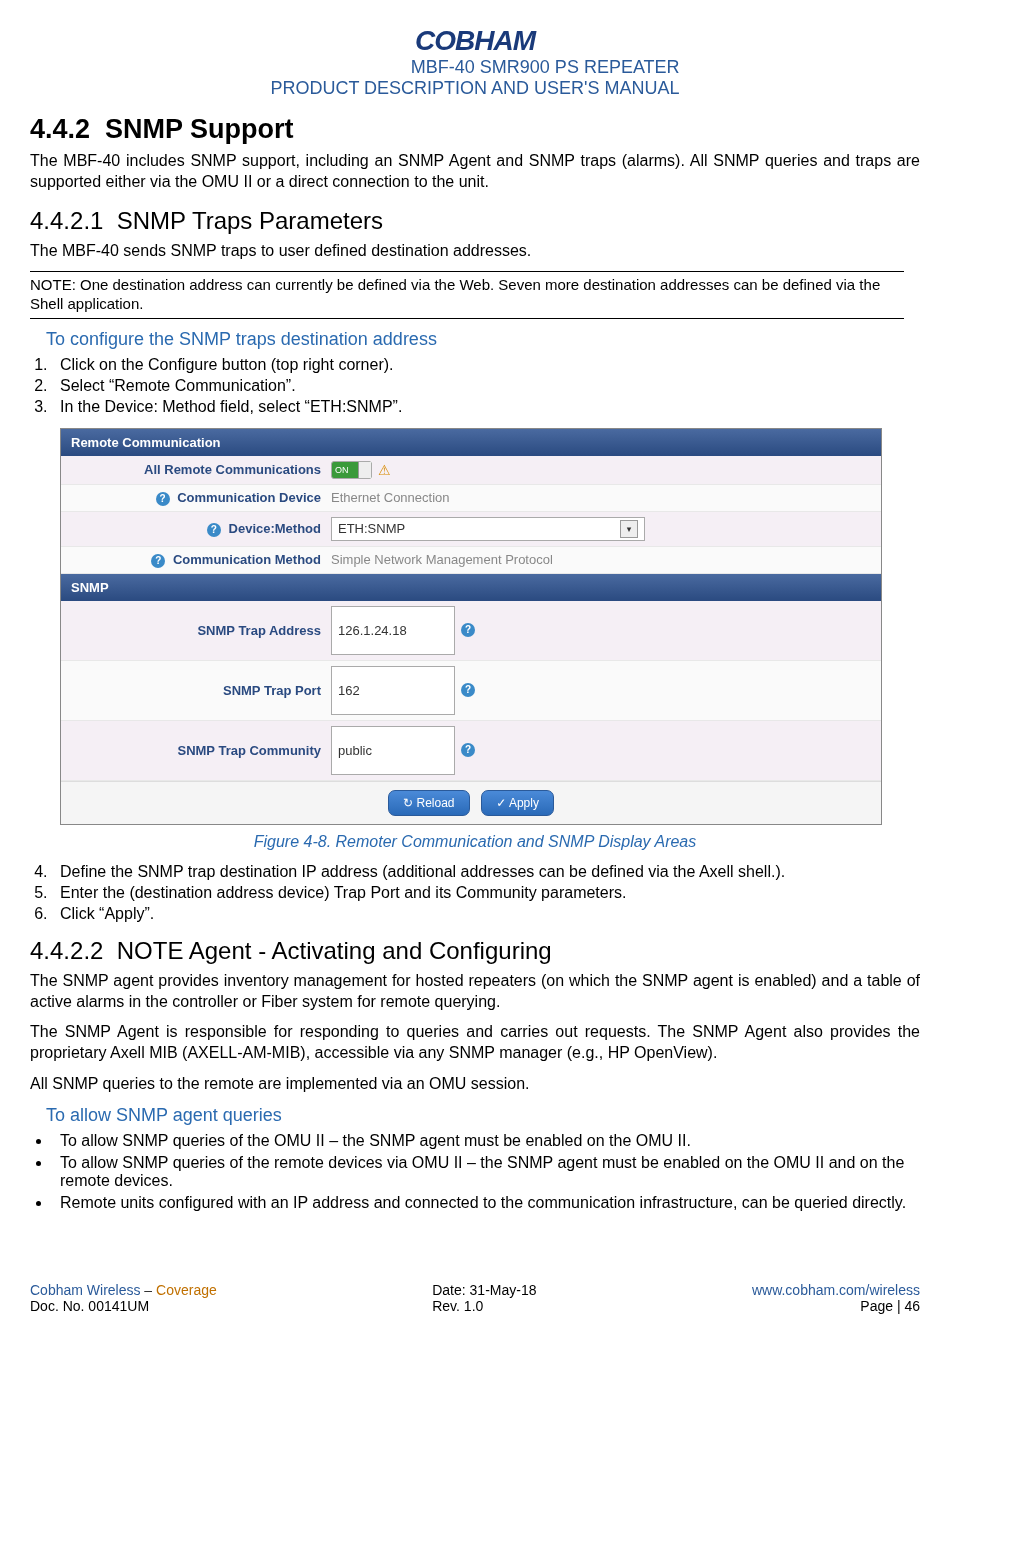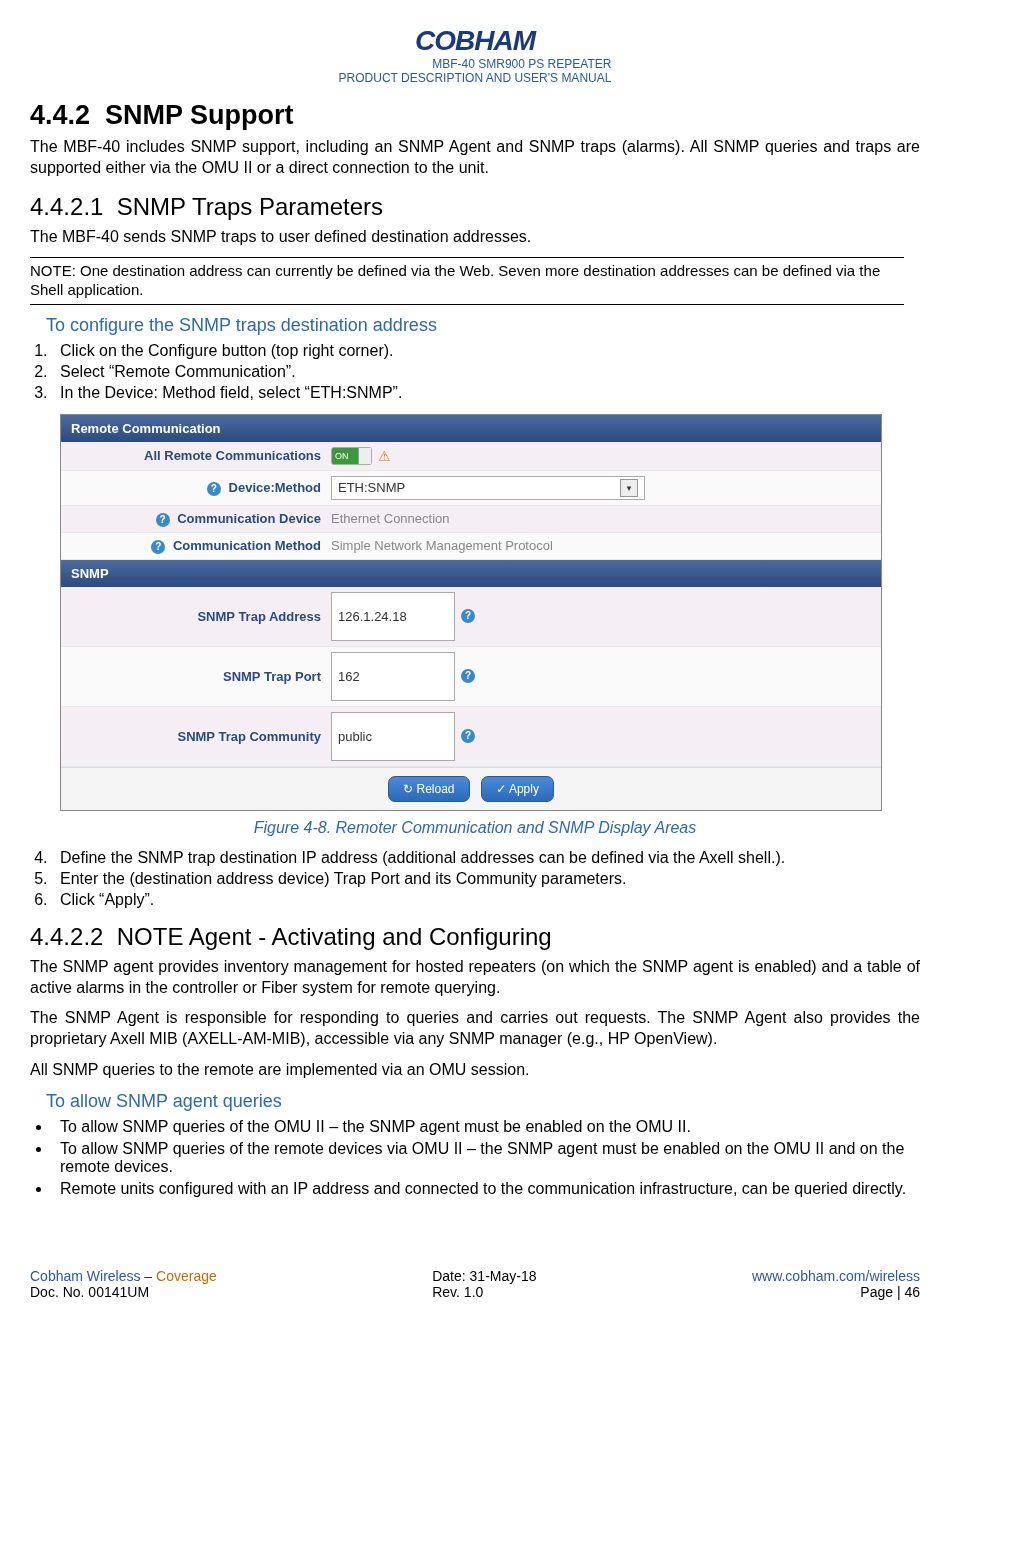--- a/index.html
+++ b/index.html
@@ -7,21 +7,21 @@
       font-size: 16px;
       color: #000;
       background: #fff;
       margin: 0;
       padding: 25px 30px 20px 30px;
       width: 950px;
       box-sizing: border-box;
     }
     .header-row { display: flex; justify-content: space-between; align-items: center; margin-bottom: 15px; flex-direction: column; }
     .logo-text { font-family: Arial, sans-serif; font-weight: 900; font-size: 28px; font-style: italic; color: #1a3a7a; letter-spacing: -1px; }
-    .header-right { text-align: right; color: #2a5a9a; font-family: 'Trebuchet MS', sans-serif; font-size: 12px; }
+    .header-right { text-align: right; color: #2a5a9a; font-family: 'Trebuchet MS', sans-serif; font-size: 18px; }
     .h442 { font-family: Arial, sans-serif; font-weight: bold; font-size: 27px; margin: 10px 0 6px 0; }
     .h4421, .h4422 { font-family: Arial, sans-serif; font-size: 24px; margin: 14px 0 6px 0; }
     .para { margin: 4px 0 10px 0; text-align: justify; line-height: 1.3; }
     .note-bar { border-top: 1px solid #000; border-bottom: 1px solid #000; padding: 4px 0; font-size: 15px; margin: 6px 16px 10px 0; line-height: 1.25; }
     .blue-sub { color: #2a6ab0; font-family: 'Trebuchet MS', sans-serif; font-size: 18px; margin: 10px 0 6px 16px; }
     ol.steps { margin: 4px 0 10px 22px; padding: 0; }
     ol.steps li { padding-left: 8px; margin: 3px 0; }
     ul.bullets { margin: 4px 0 10px 22px; padding: 0; list-style-type: disc; }
     ul.bullets li { margin: 4px 0; padding-left: 8px; }
     .figure-caption { text-align: center; font-style: italic; font-family: 'Trebuchet MS', sans-serif; color: #2a6ab0; margin: 8px 0 12px 0; font-size: 16px; }
@@ -85,35 +85,35 @@
     <div class="form-row">
       <div class="form-label">All Remote Communications</div>
       <div class="form-val">
         <span class="toggle-on">ON</span>
         <span class="warn-ico">⚠</span>
       </div>
     </div>
     <div class="form-row">
       <div class="form-label">
         <span class="help-ico">?</span>
+        <span>Communication Device</span>
+      </div>
+      <div class="form-val">Ethernet Connection</div>
+    </div>
+    <div class="form-row">
+      <div class="form-label">
+        <span class="help-ico">?</span>
         <span>Device:Method</span>
       </div>
       <div class="form-val">
         <span class="sel-box">
           <span>ETH:SNMP</span>
           <span class="drop-btn">▾</span>
         </span>
       </div>
-    </div>
-    <div class="form-row">
-      <div class="form-label">
-        <span class="help-ico">?</span>
-        <span>Communication Device</span>
-      </div>
-      <div class="form-val">Ethernet Connection</div>
     </div>
     <div class="form-row">
       <div class="form-label">
         <span class="help-ico">?</span>
         <span>Communication Method</span>
       </div>
       <div class="form-val">Simple Network Management Protocol</div>
     </div>
   </div>
   <div class="panel-hdr">SNMP</div>

